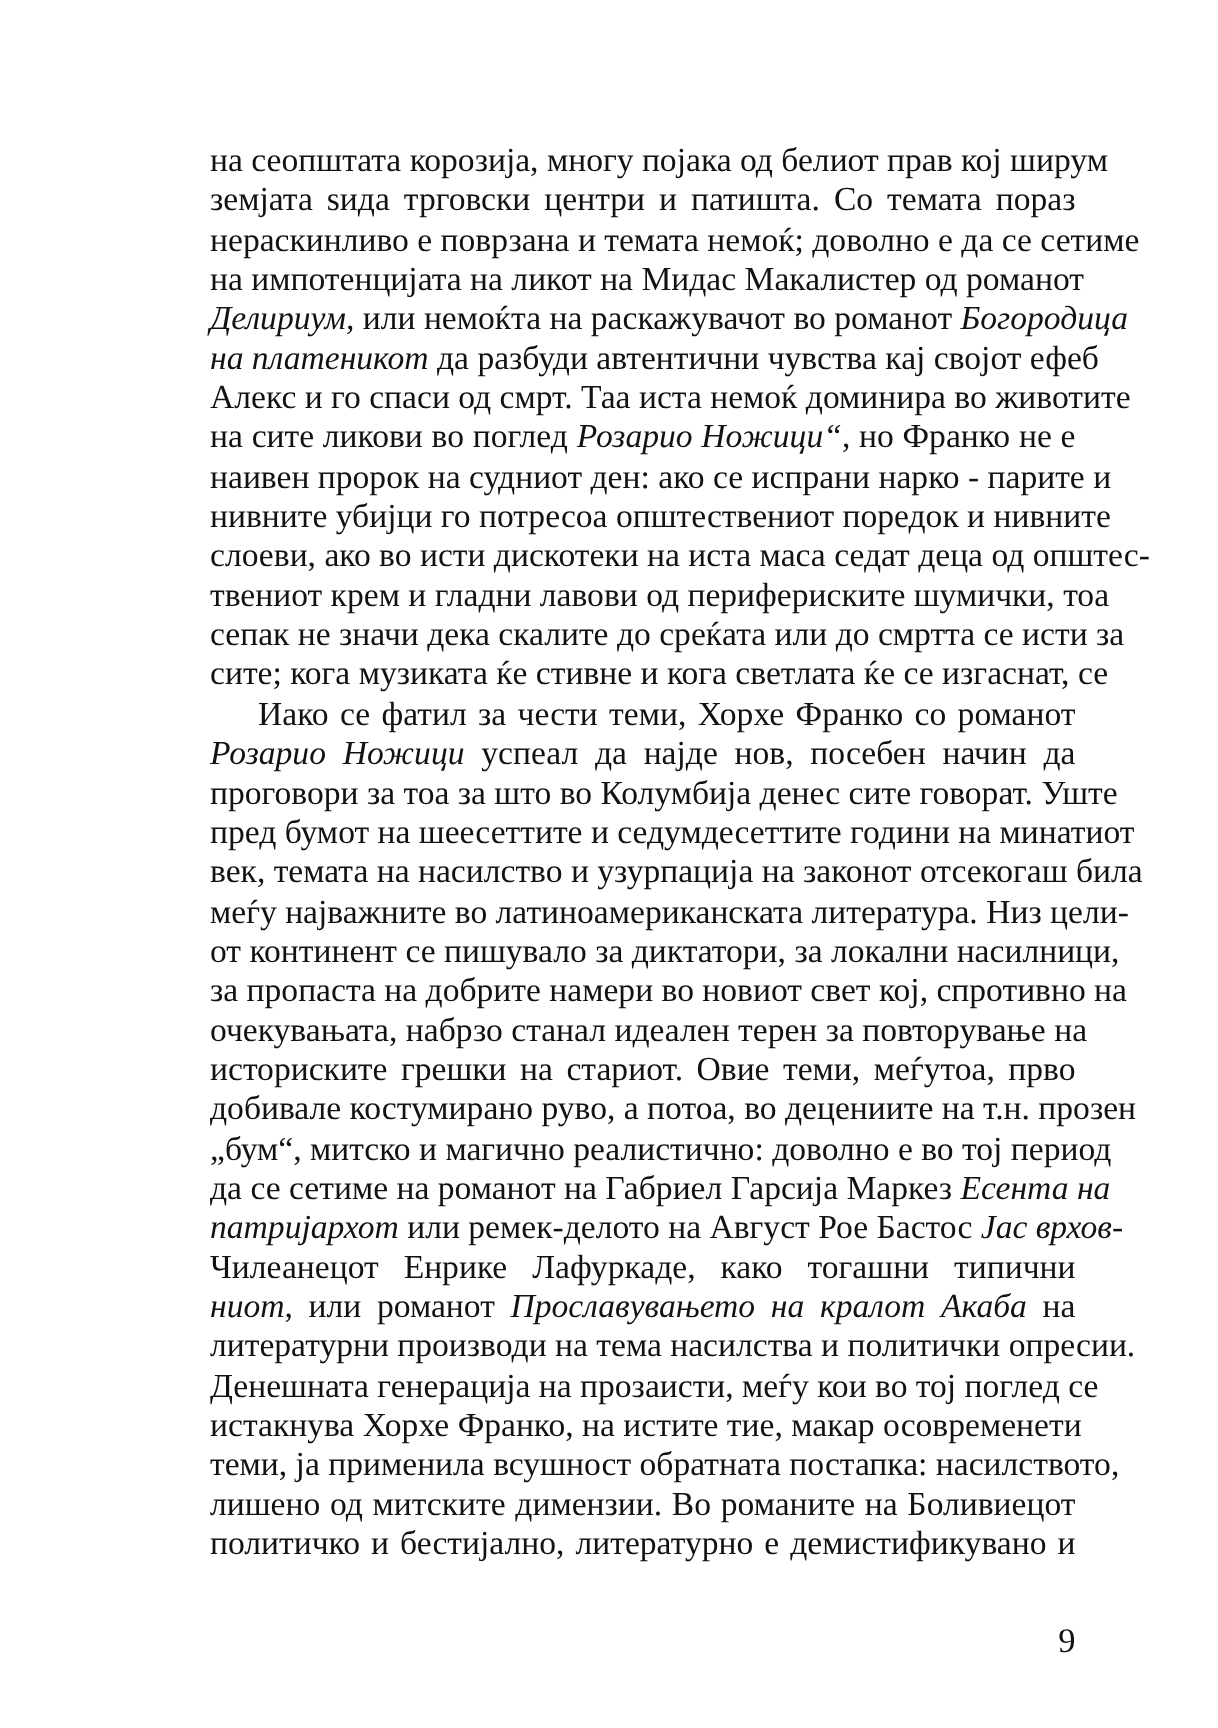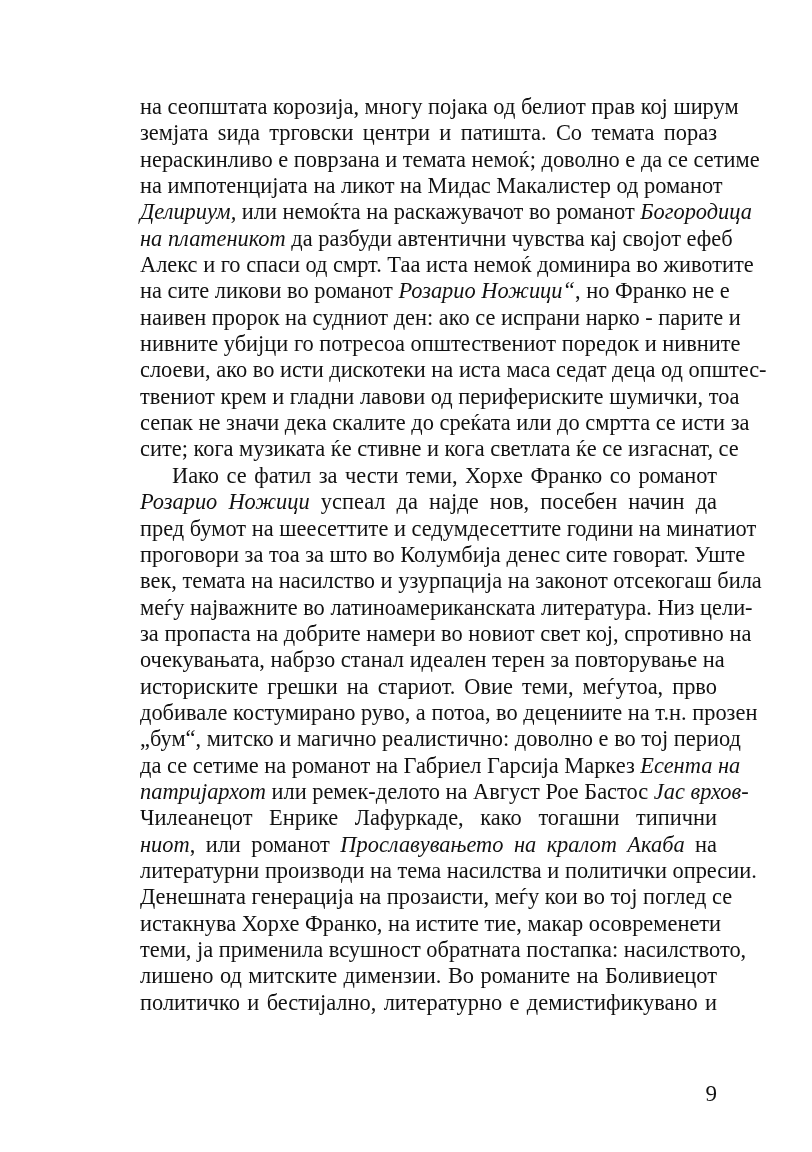--- a/index.html
+++ b/index.html
@@ -58,35 +58,36 @@
 
 <div class="text-block">
     <div class="paragraph">
       <div class="line"><span>на сеопштата корозија, многу појака од белиот прав кој ширум</span></div>
       <div class="line"><span>земјата ѕида трговски центри и патишта. Со темата пораз</span></div>
       <div class="line"><span>нераскинливо е поврзана и темата немоќ; доволно е да се сетиме</span></div>
       <div class="line"><span>на импотенцијата на ликот на Мидас Макалистер од романот</span></div>
       <div class="line"><span class="it">Делириум,</span><span> или немоќта на раскажувачот во романот </span><span class="it">Богородица</span></div>
       <div class="line"><span class="it">на платеникот</span><span> да разбуди автентични чувства кај својот ефеб</span></div>
       <div class="line"><span>Алекс и го спаси од смрт. Таа иста немоќ доминира во животите</span></div>
-      <div class="line"><span>на сите ликови во романот </span><span class="it">Розарио Ножици“</span><span>, но Франко не е</span></div>
+      <div class="line"><span>на сите ликови во поглед </span><span class="it">Розарио Ножици“</span><span>, но Франко не е</span></div>
       <div class="line"><span>наивен пророк на судниот ден: ако се испрани нарко - парите и</span></div>
       <div class="line"><span>нивните убијци го потресоа општествениот поредок и нивните</span></div>
       <div class="line"><span>слоеви, ако во исти дискотеки на иста маса седат деца од општес-</span></div>
       <div class="line"><span>твениот крем и гладни лавови од перифериските шумички, тоа</span></div>
       <div class="line"><span>сепак не значи дека скалите до среќата или до смртта се исти за</span></div>
       <div class="line"><span>сите; кога музиката ќе стивне и кога светлата ќе се изгаснат, се</span></div>
     </div>
     <div class="paragraph">
       <div class="line indent"><span>Иако се фатил за чести теми, Хорхе Франко со романот</span></div>
       <div class="line"><span class="it">Розарио Ножици</span><span> успеал да најде нов, посебен начин да</span></div>
+      <div class="line"><span>проговори за тоа за што во Колумбија денес сите говорат. Уште</span></div>
       <div class="line"><span>пред бумот на шеесеттите и седумдесеттите години на минатиот</span></div>
-      <div class="line"><span>проговори за тоа за што во Колумбија денес сите говорат. Уште</span></div>
       <div class="line"><span>век, темата на насилство и узурпација на законот отсекогаш била</span></div>
       <div class="line"><span>меѓу најважните во латиноамериканската литература. Низ цели-</span></div>
+      <div class="line"><span>от континент се пишувало за диктатори, за локални насилници,</span></div>
       <div class="line"><span>за пропаста на добрите намери во новиот свет кој, спротивно на</span></div>
       <div class="line"><span>очекувањата, набрзо станал идеален терен за повторување на</span></div>
       <div class="line"><span>историските грешки на стариот. Овие теми, меѓутоа, прво</span></div>
       <div class="line"><span>добивале костумирано руво, а потоа, во децениите на т.н. прозен</span></div>
       <div class="line"><span>„бум“, митско и магично реалистично: доволно е во тој период</span></div>
       <div class="line"><span>да се сетиме на романот на Габриел Гарсија Маркез </span><span class="it">Есента на</span></div>
       <div class="line"><span class="it">патријархот</span><span> или ремек-делото на Август Рое Бастос </span><span class="it">Јас врхов-</span></div>
       <div class="line"><span>Чилеанецот Енрике Лафуркаде, како тогашни типични</span></div>
       <div class="line"><span class="it">ниот</span><span>, или романот </span><span class="it">Прославувањето на кралот Акаба</span><span> на</span></div>
       <div class="line"><span>литературни производи на тема насилства и политички опресии.</span></div>

